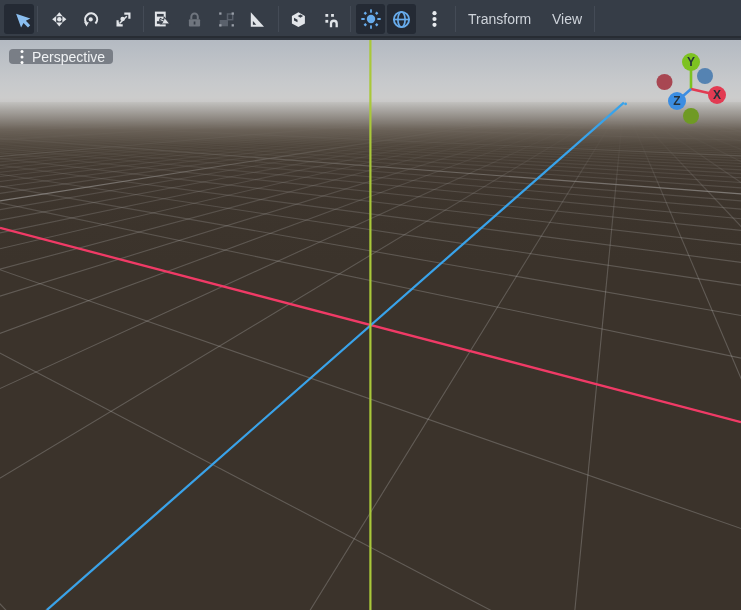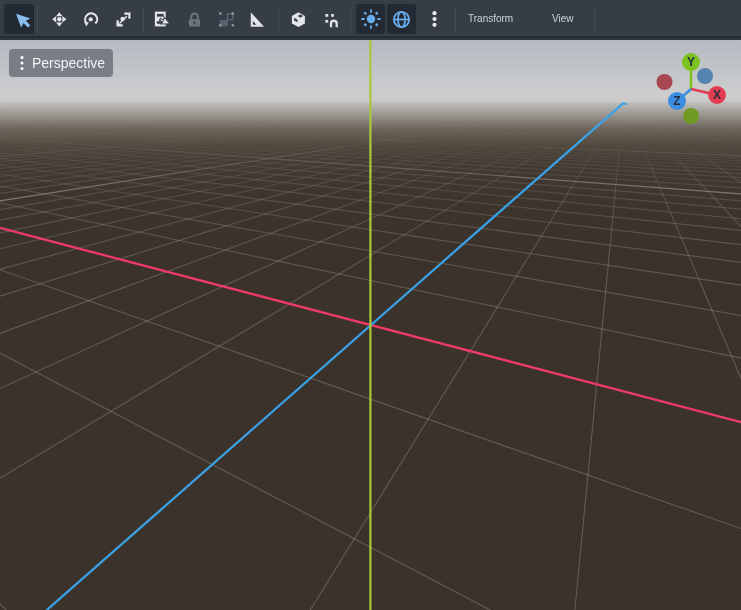--- a/index.html
+++ b/index.html
@@ -1,22 +1,22 @@
 <!DOCTYPE html>
 <html><head><meta charset="utf-8"><style>
 html,body{margin:0;padding:0;background:#30363f;}
 *{box-sizing:border-box;}
 body{width:741px;height:610px;overflow:hidden;font-family:"Liberation Sans",sans-serif;position:relative;}
 #toolbar{position:absolute;left:0;top:0;width:741px;height:38px;background:#363d47;border-bottom:2px solid #272c33;}
 .tbtn{position:absolute;top:4px;width:30px;height:30px;display:flex;align-items:center;justify-content:center;border-radius:3px;}
 .pressed{background:#242a34;}
 .sep{position:absolute;top:6px;width:1px;height:26px;background:#444b56;}
-.menu{position:absolute;top:0;height:38px;line-height:38px;color:#ced3da;font-size:10px;}
+.menu{position:absolute;top:0;height:38px;line-height:38px;color:#ced3da;font-size:14px;}
 #viewport{position:absolute;left:0;top:40px;}
-#persp{position:absolute;left:9px;top:49px;height:28px;background:rgba(117,122,131,0.95);border-radius:4px;display:flex;align-items:center;padding:0 8px 0 11px;}
+#persp{position:absolute;left:9px;top:49px;height:15px;background:rgba(117,122,131,0.95);border-radius:4px;display:flex;align-items:center;padding:0 8px 0 11px;}
 #persp span{color:#f0f2f4;font-size:14px;margin-left:8px;}
 </style></head>
 <body>
 <svg id="viewport" width="741" height="570" viewBox="0 40 741 570">
 <defs>
 <linearGradient id="sky" x1="0" y1="40" x2="0" y2="102" gradientUnits="userSpaceOnUse">
 <stop offset="0" stop-color="#b4bac2"></stop>
         <stop offset="0.72" stop-color="#c8cacc"></stop>
         <stop offset="0.93" stop-color="#cccccc"></stop>
         <stop offset="1" stop-color="#c9c8c7"></stop>

